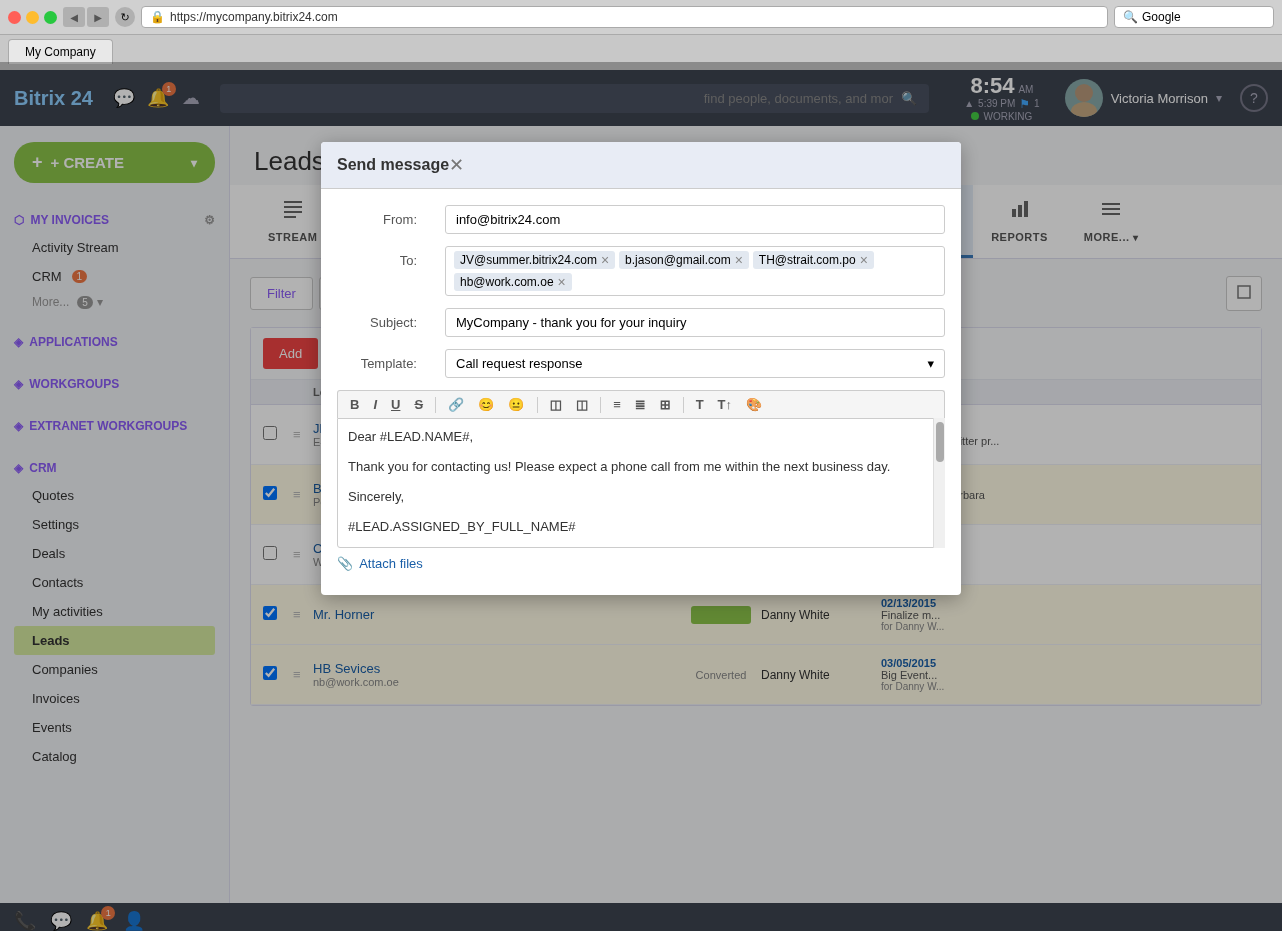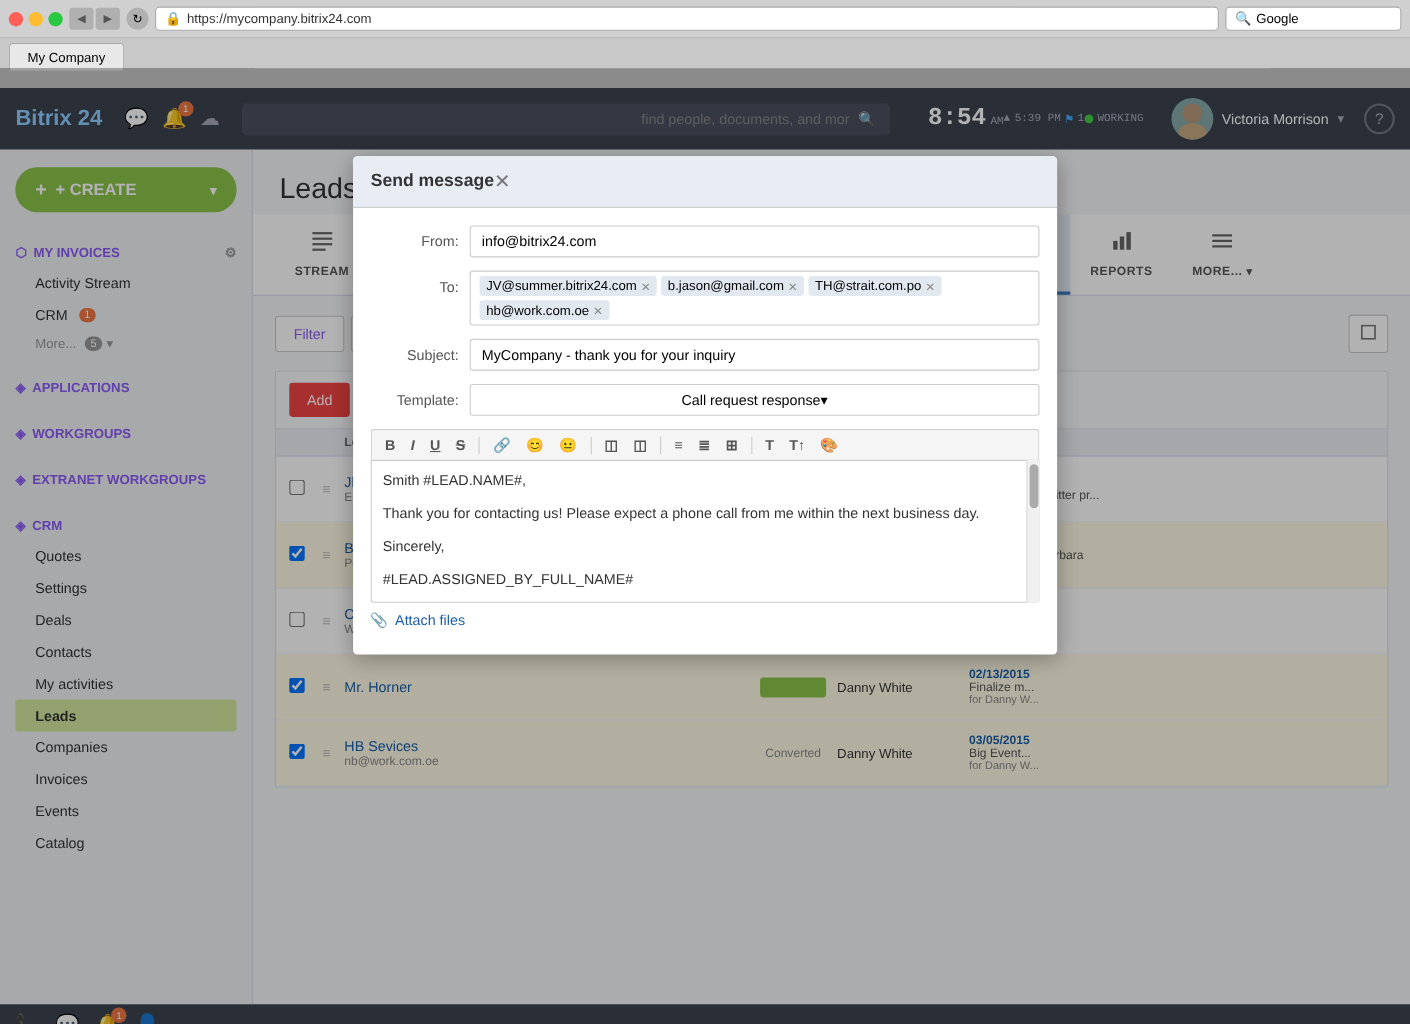--- a/index.html
+++ b/index.html
@@ -12,34 +12,34 @@
     .dot-red { background: #ff5f57; }
     .dot-yellow { background: #febc2e; }
     .dot-green { background: #28c840; }
     .browser-nav { display: flex; gap: 2px; }
     .browser-nav button { background: #b0b0b0; border: none; border-radius: 3px; width: 22px; height: 20px; cursor: pointer; font-size: 10px; color: #555; }
     .browser-refresh { background: #b0b0b0; border: none; border-radius: 50%; width: 20px; height: 20px; font-size: 11px; cursor: pointer; }
     .address-bar { flex: 1; background: white; border: 1px solid #aaa; border-radius: 4px; padding: 3px 8px; font-size: 12px; display: flex; align-items: center; gap: 5px; }
     .address-bar span { color: #333; font-size: 12px; }
     .lock-icon { color: #5c7; font-size: 11px; }
     .browser-search { background: white; border: 1px solid #aaa; border-radius: 4px; padding: 3px 8px; font-size: 12px; width: 160px; display: flex; align-items: center; gap: 4px; }
-    .tab-bar { background: #c8c8c8; padding: 4px 8px 16px; display: flex; align-items: flex-end; }
+    .tab-bar { background: #c8c8c8; padding: 4px 8px 6px; display: flex; align-items: flex-end; }
     .browser-tab { background: #e8e8e8; border-radius: 4px 4px 0 0; padding: 5px 16px; font-size: 12px; border: 1px solid #aaa; border-bottom: none; }
 
     
     .app { display: flex; flex-direction: column; height: calc(931px - 62px); }
     .top-bar { background: #3d4450; height: 56px; display: flex; align-items: center; padding: 0 14px; gap: 10px; flex-shrink: 0; }
     .logo { color: white; font-size: 20px; font-weight: bold; margin-right: 10px; }
     .logo span { color: #8ecfff; }
     .top-icons { display: flex; gap: 12px; align-items: center; }
     .top-icon { color: #aab; font-size: 18px; cursor: pointer; position: relative; }
     .top-badge { background: #e74; color: white; font-size: 9px; border-radius: 50%; width: 14px; height: 14px; display: flex; align-items: center; justify-content: center; position: absolute; top: -5px; right: -6px; }
     .search-bar { flex: 1; background: #4a5160; border: none; border-radius: 4px; padding: 7px 12px; color: #ccc; font-size: 13px; display: flex; align-items: center; gap: 8px; margin: 0 10px; }
     .search-bar input { background: transparent; border: none; color: #ccc; font-size: 13px; outline: none; flex: 1; }
-    .clock-area { display: flex; flex-direction: row; align-items: center; color: #dde; margin: 0 15px; font-family: Liberation Mono, monospace; }
+    .clock-area { display: flex; flex-direction: column; align-items: center; color: #dde; margin: 0 15px; }
     .clock-time { font-size: 22px; font-weight: bold; color: white; line-height: 1; }
     .clock-ampm { font-size: 10px; color: #aab; }
     .clock-status { display: flex; align-items: center; gap: 4px; font-size: 10px; color: #aab; }
     .status-dot { width: 8px; height: 8px; border-radius: 50%; background: #4c4; }
     .user-area { display: flex; align-items: center; gap: 8px; cursor: pointer; }
     .user-avatar { width: 38px; height: 38px; border-radius: 50%; background: #8aa; overflow: hidden; display: flex; align-items: center; justify-content: center; }
     .user-name { color: white; font-size: 13px; }
     .help-btn { width: 28px; height: 28px; border-radius: 50%; border: 2px solid #778; color: #aab; display: flex; align-items: center; justify-content: center; cursor: pointer; font-size: 14px; margin-left: 8px; }
 
     .main-content { display: flex; flex: 1; overflow: hidden; }
@@ -102,27 +102,27 @@
     .activity-for { color: #888; font-size: 10px; }
     .col-header { display: flex; padding: 6px 12px; background: #eef0f5; border-bottom: 1px solid #dde; font-size: 11px; color: #666; font-weight: bold; }
 
     
     .modal-overlay { position: fixed; top: 62px; left: 0; right: 0; bottom: 0; background: rgba(0,0,0,0.3); z-index: 100; display: flex; align-items: flex-start; justify-content: center; padding-top: 80px; }
     .modal { background: white; border-radius: 4px; width: 640px; box-shadow: 0 4px 20px rgba(0,0,0,0.3); overflow: hidden; }
     .modal-header { background: #e8ecf5; padding: 12px 16px; display: flex; align-items: center; border-bottom: 1px solid #ccc; }
     .modal-title { font-size: 16px; color: #333; font-weight: bold; }
     .modal-close { background: none; border: none; font-size: 18px; cursor: pointer; color: #777; }
     .modal-body { padding: 16px; }
-    .form-row { display: flex; align-items: flex-start; margin-bottom: 12px; gap: 10px; }
+    .form-row { display: flex; align-items: flex-start; margin-bottom: 12px; gap: 28px; }
     .form-label { width: 80px; flex-shrink: 0; font-size: 13px; color: #555; padding-top: 7px; text-align: right; }
     .form-input { flex: 1; border: 1px solid #ccc; border-radius: 3px; padding: 6px 10px; font-size: 13px; outline: none; }
     .tags-input { flex: 1; border: 1px solid #ccc; border-radius: 3px; padding: 4px 8px; min-height: 34px; display: flex; flex-wrap: wrap; gap: 4px; align-items: center; cursor: text; }
     .tag { background: #e2e8f0; border-radius: 3px; padding: 2px 6px; font-size: 12px; display: flex; align-items: center; gap: 4px; }
     .tag-remove { cursor: pointer; color: #888; font-size: 14px; line-height: 1; }
-    .template-select { flex: 1; border: 1px solid #ccc; border-radius: 3px; padding: 6px 10px; font-size: 13px; background: white; display: flex; align-items: center; justify-content: center; cursor: pointer; }
+    .template-select { flex: 1; border: 1px solid #ccc; border-radius: 3px; padding: 6px 10px; font-size: 13px; background: white; display: flex; align-items: center; justify-content: space-between; cursor: pointer; }
     .editor-toolbar { border: 1px solid #ccc; border-bottom: none; border-radius: 3px 3px 0 0; background: #f5f5f5; padding: 4px 8px; display: flex; align-items: center; gap: 6px; flex-wrap: wrap; }
     .toolbar-btn { background: none; border: none; cursor: pointer; font-size: 13px; font-weight: bold; padding: 2px 4px; color: #555; }
     .editor-area { border: 1px solid #ccc; border-radius: 0 0 3px 3px; min-height: 130px; padding: 10px; font-size: 13px; color: #333; position: relative; overflow: hidden; }
     .editor-scrollbar { position: absolute; right: 0; top: 0; bottom: 0; width: 12px; background: #f0f0f0; border-left: 1px solid #ddd; }
     .editor-scrollbar-thumb { width: 8px; height: 40px; background: #aaa; border-radius: 4px; margin: 4px 2px; }
     .attach-row { display: flex; align-items: center; gap: 6px; padding: 8px 0; color: #1a5fa8; cursor: pointer; font-size: 13px; }
     .modal-footer { padding: 12px 16px; display: flex; gap: 12px; align-items: center; border-top: 1px solid #eee; }
     .send-btn { background: #8bc34a; color: white; border: none; border-radius: 3px; padding: 9px 24px; font-size: 14px; cursor: pointer; font-weight: bold; }
     .cancel-link { color: #e54; cursor: pointer; font-size: 13px; text-decoration: none; }
 
@@ -620,21 +620,21 @@
         <button class="toolbar-btn">≡</button>
         <button class="toolbar-btn">≣</button>
         <button class="toolbar-btn">⊞</button>
         <span class="toolbar-sep"></span>
         <button class="toolbar-btn">T</button>
         <button class="toolbar-btn">T↑</button>
         <button class="toolbar-btn">🎨</button>
       </div>
       <div style="position:relative;">
         <div class="editor-area" contenteditable="true" style="">
-          <p>Smith #LEAD.NAME#,</p>
+          <p>Dear #LEAD.NAME#,</p>
           <p>&nbsp;</p>
           <p>Thank you for contacting us! Please expect a phone call from me within the next business day.</p>
           <p>&nbsp;</p>
           <p>Sincerely,</p>
           <p>&nbsp;</p>
           <p>#LEAD.ASSIGNED_BY_FULL_NAME#</p>
         </div>
         <div class="editor-scrollbar">
           <div class="editor-scrollbar-thumb"></div>
         </div>

